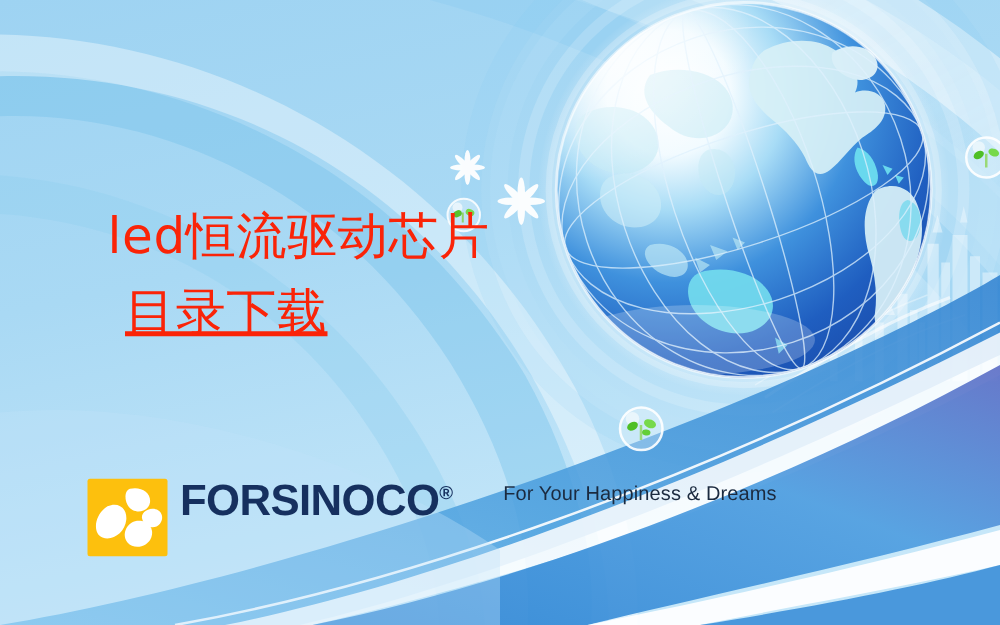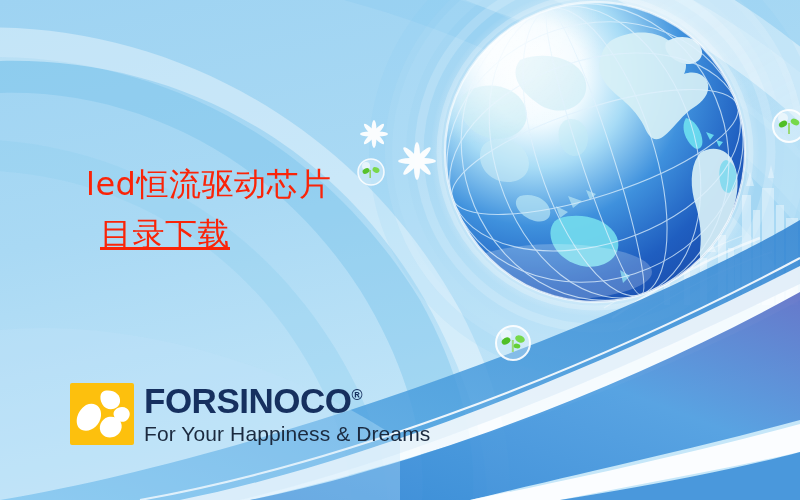--- a/index.html
+++ b/index.html
@@ -23,21 +23,21 @@
     left: 86px;
     top: 163px;
     z-index: 40;
     color: #fa2408;
     font-family: "DejaVu Sans", "Liberation Sans", sans-serif;
     line-height: 1.32;
     white-space: nowrap;
   }
   #headline .hl-line {
     display: block;
-    font-size: 32px;
+    font-size: 40px;
     font-weight: 400;
     letter-spacing: 0.5px;
   }
   #headline .hl-line.second {
     padding-left: 14px;
     margin-top: 8px;
     text-decoration: underline;
   }
 
   
@@ -54,46 +54,47 @@
     height: 62px;
     background: #fdc00d;
     border-radius: 2px;
     position: relative;
     flex: none;
   }
   #logo-mark svg { display: block; width: 64px; height: 62px; }
   #logo-text {
     margin-left: 10px;
     display: flex;
-    flex-direction: column;
+    flex-direction: row;
     justify-content: center;
     padding-bottom: 2px;
   }
   #wordmark {
     color: #16305f;
     font-family: "Liberation Sans", sans-serif;
     font-weight: bold;
     font-size: 35px;
     letter-spacing: -0.5px;
     line-height: 1;
     white-space: nowrap;
   }
   #wordmark .reg {
     font-size: 15px;
     vertical-align: super;
     letter-spacing: 0;
   }
   #tagline {
     color: #1b2a3f;
     font-family: "Liberation Sans", sans-serif;
-    font-size: 21px;
+    font-size: 16px;
     line-height: 1;
     margin-top: 5px;
     white-space: nowrap;
     letter-spacing: 0.1px;
+    margin-left: 40px;
   }
 </style>
 </head>
 <body>
 
 <div id="banner">
 
   <svg class="svg-layer" viewBox="0 0 800 500" preserveAspectRatio="none" aria-hidden="true">
     <defs>
       <linearGradient id="bgGrad" x1="0" y1="0" x2="0.35" y2="1">

